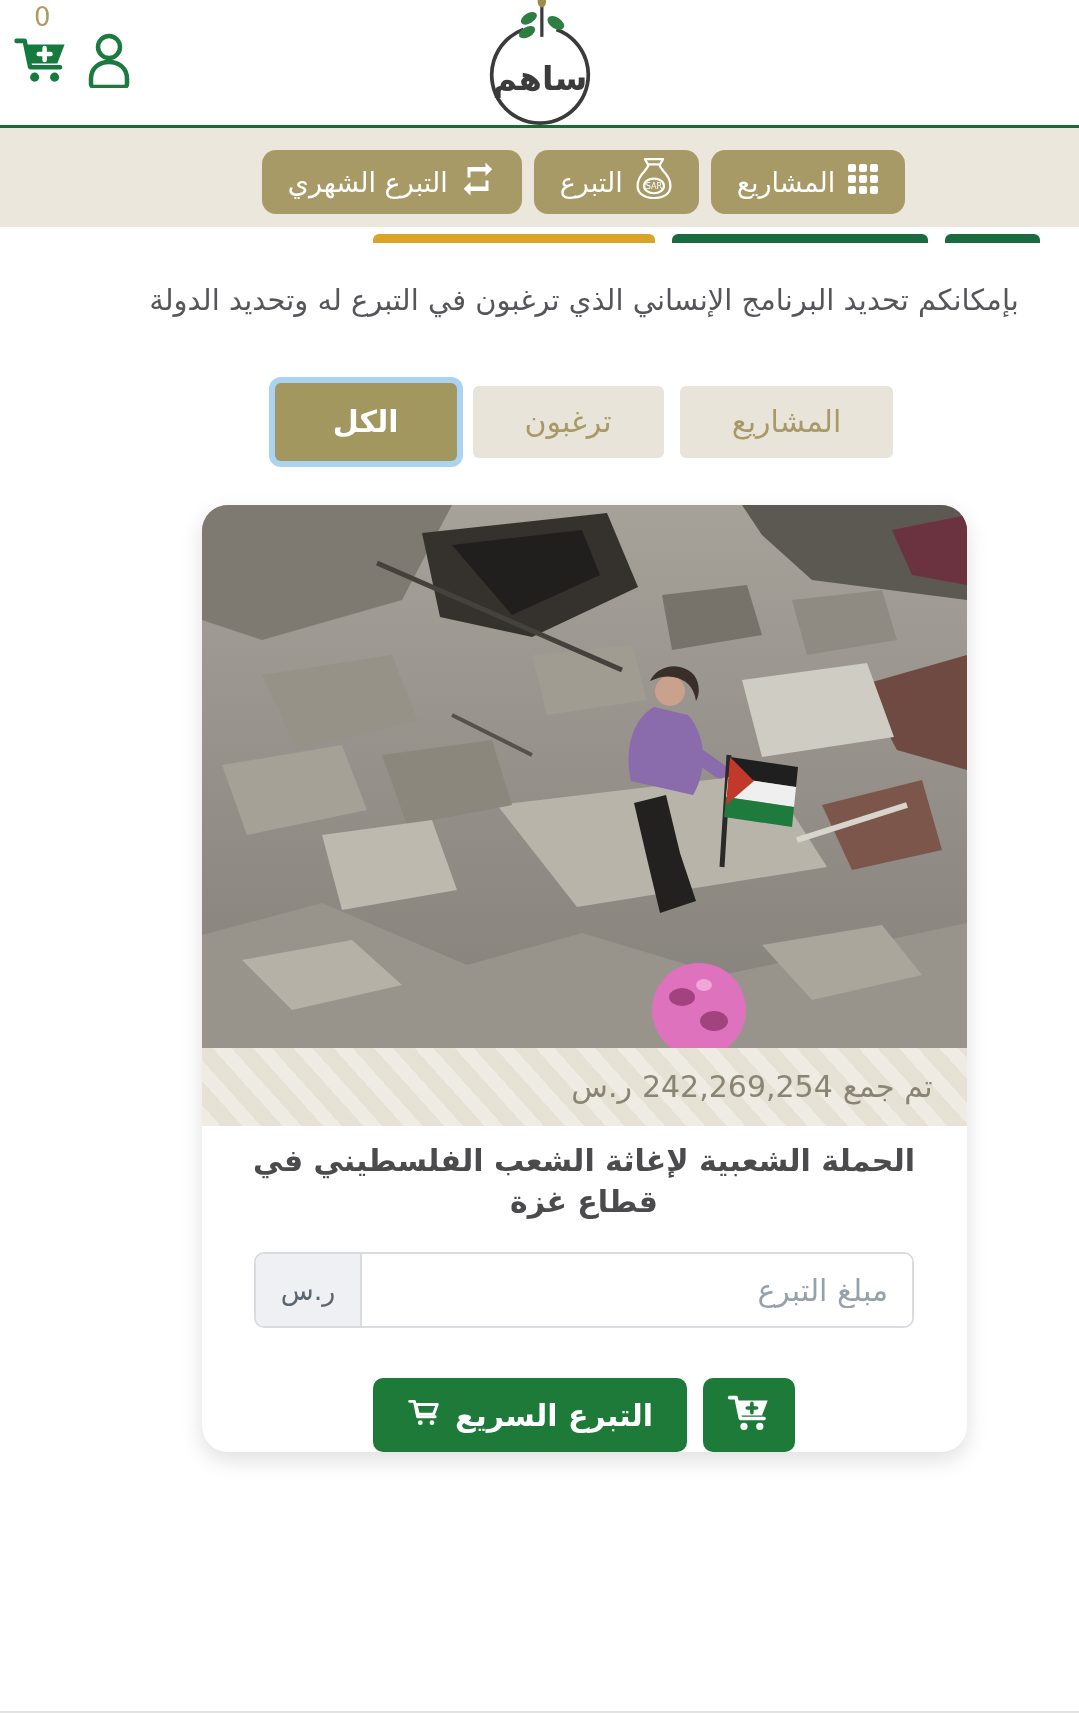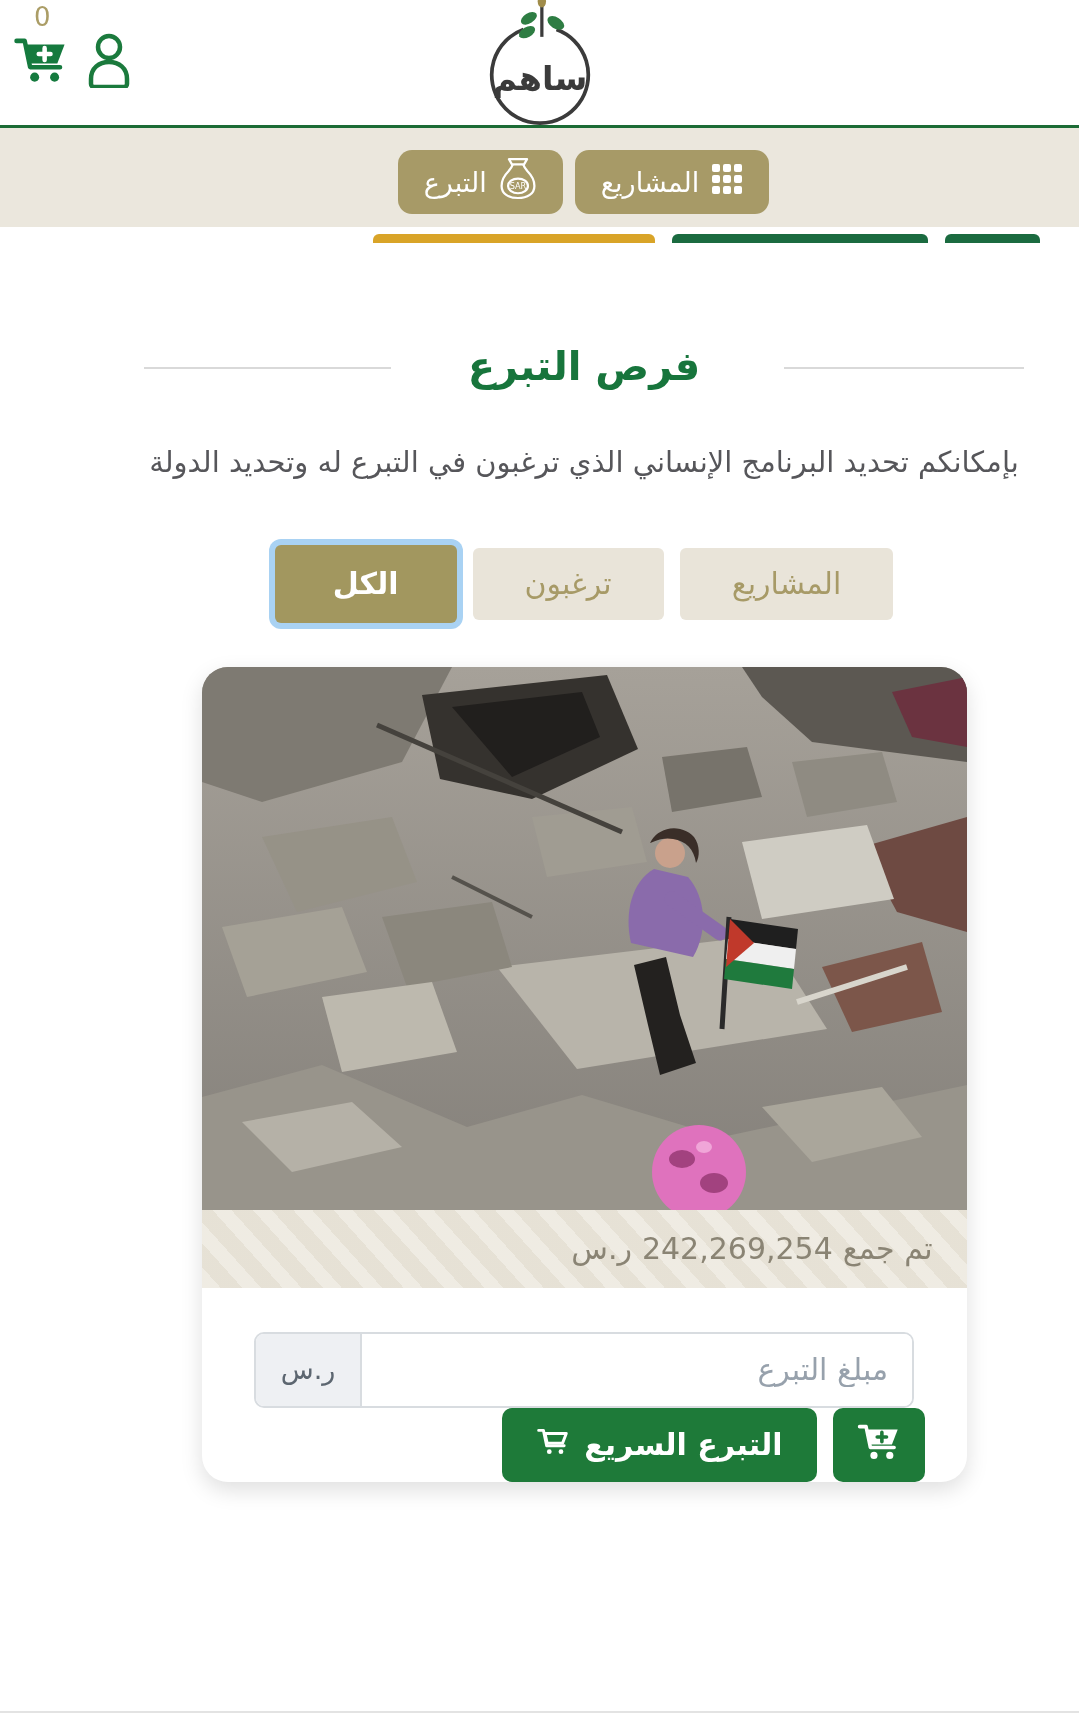--- a/index.html
+++ b/index.html
@@ -89,21 +89,21 @@
     flex:1; border:none; outline:none; font-size:30px; padding:0 24px;
     color:#4b4b4d; font-family:"DejaVu Sans", sans-serif; text-align:right; direction:rtl;
     min-width:0;
   }
   .amount-input::placeholder { color:#97a1ac; }
   .amount-addon {
     width:106px; background:#eef0f3; border-right:2px solid #d8dce0;
     display:flex; align-items:center; justify-content:center;
     color:#5c6670; font-size:27px;
   }
-  .card-actions { display:flex; justify-content:flex-start; gap:16px; }
+  .card-actions { margin-top:50px; display:flex; justify-content:center; gap:16px; }
   .btn-green {
     background:#1e7a39; color:#fff; border:none; border-radius:10px; cursor:pointer;
     display:flex; align-items:center; justify-content:center; gap:14px;
     font-size:30px; font-weight:bold; font-family:"DejaVu Sans", sans-serif;
   }
   .btn-cart-square { width:92px; height:74px; }
   .btn-quick { height:74px; padding:0 34px; }
 
   .bottom-divider { position:absolute; left:0; top:1711px; width:1079px; height:2px; background:#e3e3e3; }
 </style>
@@ -171,33 +171,36 @@
       <svg viewBox="0 0 44 52" width="38" height="46" fill="none" stroke="#fff" stroke-width="2.6" stroke-linejoin="round">
         <path d="M15 9 l-3.5 -6 h21 l-3.5 6 z"></path>
         <path d="M16 9 c-1 3 -2.5 5 -5 8 c-5 5 -8 11 -8 17 c0 9 8 14 19 14 s19 -5 19 -14 c0 -6 -3 -12 -8 -17 c-2.5 -3 -4 -5 -5 -8"></path>
         <ellipse cx="22" cy="34" rx="11.5" ry="8.5"></ellipse>
         <text x="22" y="38" font-size="9.5" fill="#fff" stroke="none" text-anchor="middle" font-family="DejaVu Sans, sans-serif">SAR</text>
       </svg>
     </span>
     <span>التبرع</span>
   </button>
 
+  <button class="nav-btn">
+    <span>
+      <svg viewBox="0 0 24 24" width="36" height="36" fill="#fff">
+        <path d="M7 7h10v3l4.5-4.5L17 1v3H5v7h2V7zm10 10H7v-3l-4.5 4.5L7 23v-3h12v-7h-2v4z"></path>
+      </svg>
+    </span>
+    <span>التبرع الشهري</span>
+  </button>
 </div>
 
 <div class="peek peek-gold"></div>
 <div class="peek peek-green1"></div>
 <div class="peek peek-green2"></div>
 
 <div class="content">
 
-  <div class="section-head">
-    <span class="head-line right"></span>
-    <h2 class="section-title">فرص التبرع</h2>
-    <span class="head-line left"></span>
-  </div>
 
   <p class="section-desc">بإمكانكم تحديد البرنامج الإنساني الذي ترغبون في التبرع له وتحديد الدولة</p>
 
   <div class="tabs">
     <button class="tab">المشاريع</button>
     <button class="tab">ترغبون</button>
     <button class="tab selected">الكل</button>
   </div>
 
   <div class="card">
@@ -251,20 +254,21 @@
       <ellipse cx="502" cy="480" rx="8" ry="6" fill="#f0a6d8"></ellipse>
     </svg>
 
     <div class="collected-strip">
       <span>تم جمع</span>
       <span>242,269,254</span>
       <span>ر.س</span>
     </div>
 
     <div class="card-body">
+      <h3 class="card-title">الحملة الشعبية لإغاثة الشعب الفلسطيني في قطاع غزة</h3>
 
       <div class="amount-group">
         <input class="amount-input" type="text" placeholder="مبلغ التبرع" style="">
         <span class="amount-addon">ر.س</span>
       </div>
 
       <div class="card-actions">
         <button class="btn-green btn-cart-square">
           <span>
             <svg viewBox="0 0 64 64" width="46" height="46">

